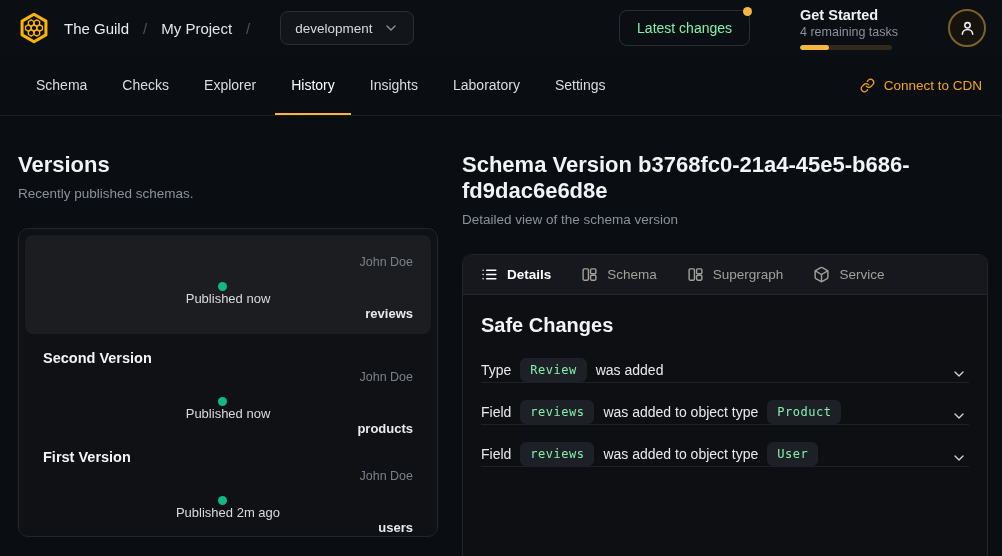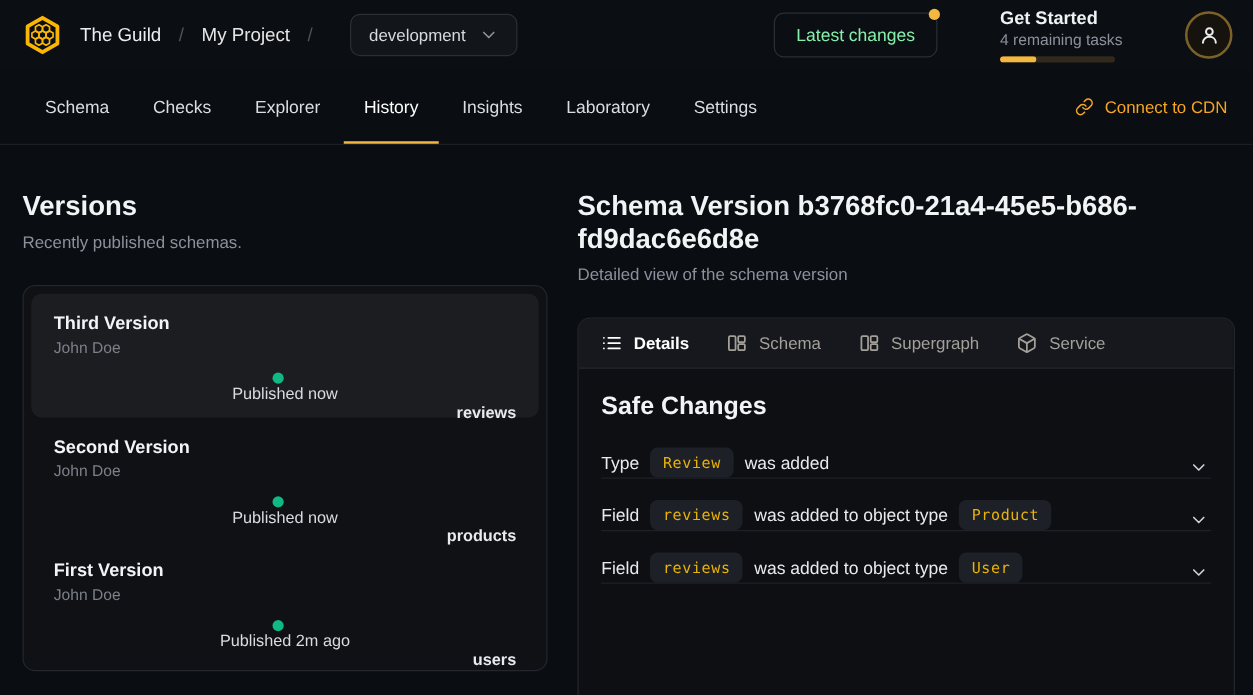--- a/index.html
+++ b/index.html
@@ -113,21 +113,21 @@
     height: 309px;
   }
   .version-card {
     border-radius: 8px;
     padding: 16px 18px 0 18px;
     height: 99px;
     cursor: pointer;
   }
   .version-card.selected { background: #1b1d21; }
   .vc-title { font-size: 14.5px; font-weight: bold; color: #f3f4f6; }
-  .vc-author { margin-top: 4px; font-size: 12.5px; color: #7b8089; }
+  .vc-author { margin-top: 4px; font-size: 12.5px; color: #7b8089; text-align: right; }
   .vc-row { margin-top: 13px; display: flex; align-items: center; flex-direction: column; }
   .vc-dot { width: 9px; height: 9px; border-radius: 50%; background: #10b981; margin-right: 12px; }
   .vc-status { font-size: 13px; color: #d8dbdf; }
   .vc-service { margin-left: auto; font-size: 13px; font-weight: bold; color: #e8eaed; }
 
   
   .detail-box {
     margin-top: 27px;
     border: 1px solid #23262c;
     border-radius: 10px;
@@ -156,21 +156,21 @@
   .change-row {
     display: flex; align-items: flex-end;
     padding: 17px 2px 0 0;
     border-bottom: 1px solid #1e2126;
     cursor: pointer;
   }
   .change-text { display: flex; align-items: center; gap: 9px; font-size: 14px; color: #e8eaec; }
   .badge {
     font-family: "DejaVu Sans Mono", "Liberation Mono", monospace;
     font-size: 12px;
-    color: #eab308;
+    color: #86efac;
     background: #1d2026;
     border-radius: 6px;
     padding: 5px 10px;
     letter-spacing: 0.5px;
   }
   .change-chev { margin-left: auto; color: #ced3d9; }
 </style>
 </head>
 <body>
 
@@ -245,21 +245,20 @@
 
 <div class="content">
 
   <div>
     <div class="panel-head">
       <div class="panel-title">Versions</div>
       <div class="panel-sub">Recently published schemas.</div>
     </div>
     <div class="versions-box" id="versions-slot">
   <div class="version-card selected">
-    <div class="vc-title">Third Version</div>
     <div class="vc-author">John Doe</div>
     <div class="vc-row">
       <span class="vc-dot"></span>
       <span class="vc-status">Published now</span>
       <span class="vc-service">reviews</span>
     </div>
   </div>
   <div class="version-card">
     <div class="vc-title">Second Version</div>
     <div class="vc-author">John Doe</div>

